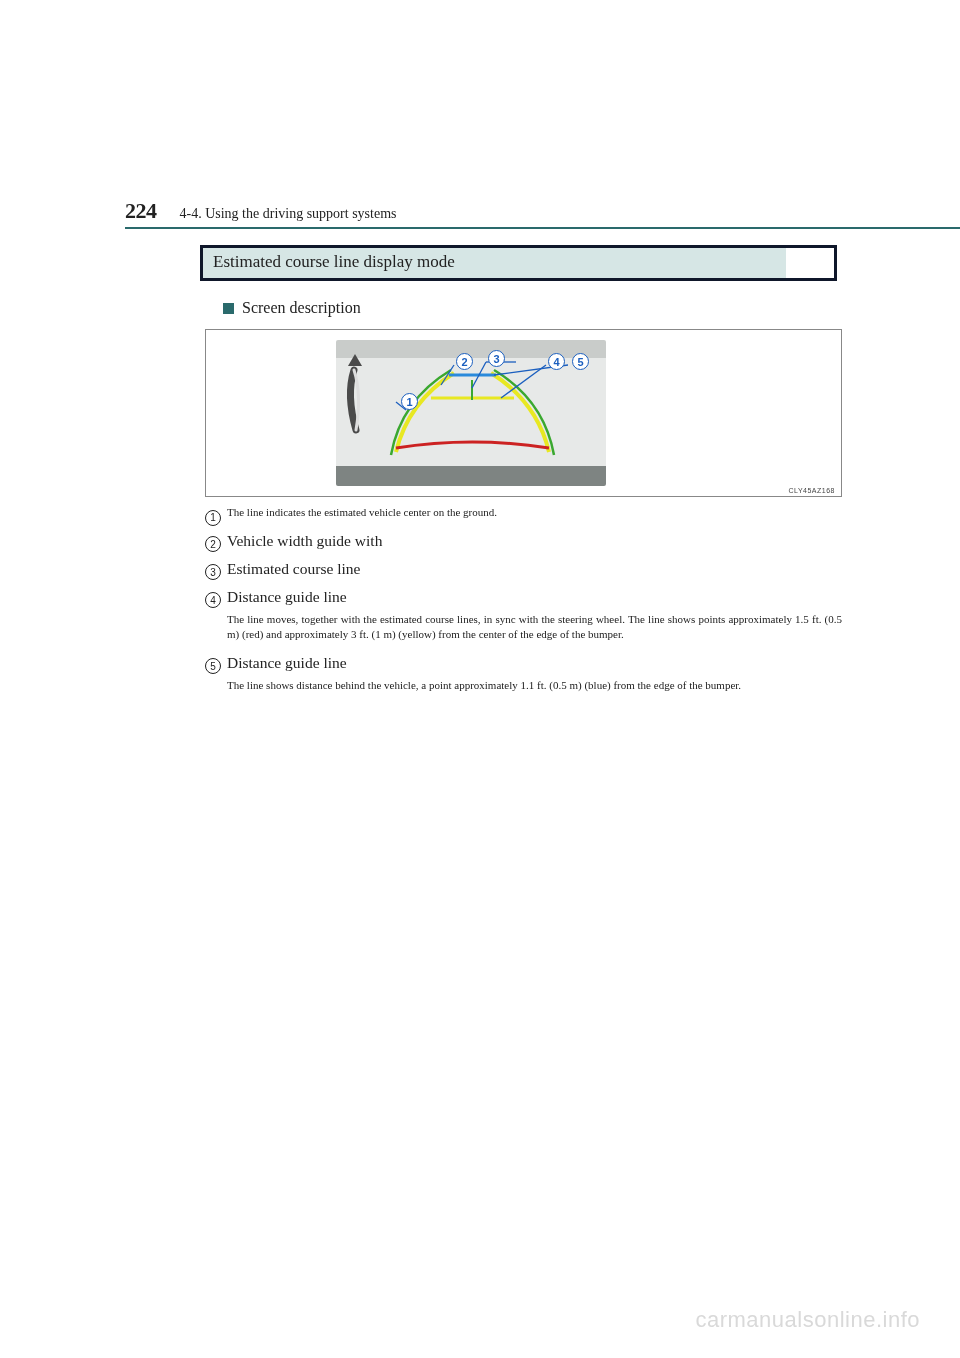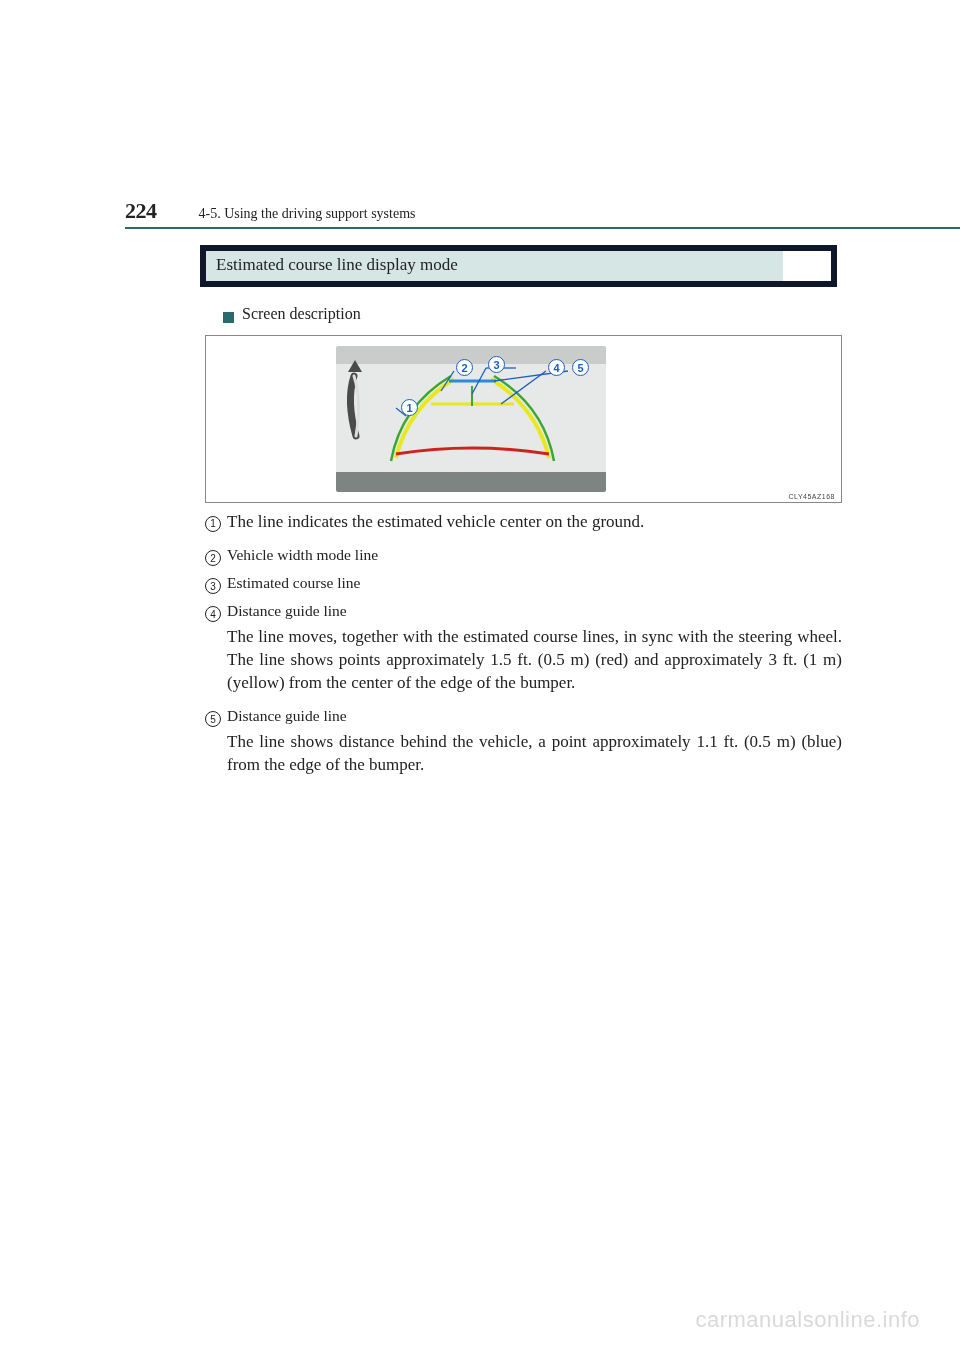--- a/index.html
+++ b/index.html
@@ -1,54 +1,54 @@
 <!DOCTYPE html>
 <html><head>
   <meta charset="utf-8">
   <style>
     * { box-sizing: border-box; margin: 0; padding: 0; }
     html, body { width: 960px; height: 1358px; background: #fff; font-family: Georgia, 'Times New Roman', serif; color: #222; }
     .page { position: relative; width: 960px; height: 1358px; padding-top: 195px; }
     .hdr { position: absolute; top: 198px; left: 125px; right: 100px; display: flex; align-items: baseline; }
-    .pgnum { font-weight: bold; font-size: 22px; letter-spacing: -0.5px; margin-right: 42px; }
+    .pgnum { font-weight: bold; font-size: 22px; letter-spacing: -0.5px; margin-right: 23px; }
     .section { font-size: 14px; }
     .divider-top { position: absolute; top: 227px; left: 125px; right: 0; border-top: 2px solid #2a6a6c; }
     .content { margin: 50px 118px 0 205px; }
-    .mode-title-bar { position: relative; left: -5px; border: 6px solid #0f172a; background: #fff; margin-bottom: 18px; }
+    .mode-title-bar { position: relative; left: -5px; border: 3px solid #0f172a; background: #fff; margin-bottom: 18px; }
     .mode-title-wrap { display: flex; }
     .mode-title-wrap .green { flex: 1; background: #d6e6e5; padding: 4px 10px 6px 10px; font-size: 17px; }
     .mode-title-wrap .white { width: 48px; background: #fff; }
-    .sub { display: flex; align-items: flex-end; margin: 0 0 12px 18px; font-size: 16px; }
+    .sub { display: flex; align-items: center; margin: 0 0 12px 18px; font-size: 16px; }
     .sub .sq { width: 11px; height: 11px; background: #2a6a6c; margin-right: 8px; }
     .figure-box { border: 1px solid #888; margin: 0 0 8px 0; height: 168px; position: relative; background: #fff; overflow: hidden; }
     .fig-inner { position: absolute; left: 130px; top: 10px; width: 270px; height: 146px; background: linear-gradient(to bottom, #c9ccca 0%, #c9ccca 12%, #e7e9e8 12%, #e7e9e8 86%, #7e8482 86%, #7e8482 100%); border-radius: 2px; }
     .fig-code { position: absolute; right: 6px; bottom: 2px; font-size: 7px; font-family: Arial, sans-serif; color: #444; letter-spacing: 0.5px; }
     .callout { position: absolute; width: 17px; height: 17px; border: 1.5px solid #1b5fbf; border-radius: 50%; background: #fff; color: #1b5fbf; font-size: 11px; font-family: Arial, sans-serif; display: flex; align-items: center; justify-content: center; font-weight: bold; }
     .c1 { left: 195px; top: 63px; }
     .c2 { left: 250px; top: 23px; }
     .c3 { left: 282px; top: 20px; }
     .c4 { left: 342px; top: 23px; }
     .c5 { left: 366px; top: 23px; }
     .item { display: flex; margin-bottom: 4px; }
     .item .num { flex: 0 0 22px; margin-top: 2px; }
     .circ { width: 16px; height: 16px; border: 1px solid #222; border-radius: 50%; font-size: 10px; display: inline-flex; align-items: center; justify-content: center; font-family: Arial, sans-serif; }
     .item .body { flex: 1; }
     .item .ttl { font-size: 15.5px; margin-bottom: 6px; }
-    .item .desc { font-size: 17px; line-height: 1.35; color: #222; margin-bottom: 8px; text-align: justify; }
+    .item .desc { font-size: 11px; line-height: 1.35; color: #222; margin-bottom: 8px; text-align: justify; }
     .watermark { position: absolute; bottom: 25px; right: 40px; font-family: Arial, sans-serif; font-size: 22px; color: #d9d9d9; letter-spacing: 0.5px; }
     svg.guides { position: absolute; left: 0; top: 0; }
   </style>
 </head>
 <body>
 
 <div class="page">
 
   <div class="hdr">
     <span class="pgnum">224</span>
-    <span class="section">4-5. Using the driving support systems</span>
+    <span class="section">4-4. Using the driving support systems</span>
   </div>
   <div class="divider-top"></div>
 
   <div class="content">
 
     <div class="mode-title-bar">
       <div class="mode-title-wrap">
         <div class="green">Estimated course line display mode</div>
         <div class="white"></div>
       </div>
@@ -100,21 +100,21 @@
     <div class="item">
       <div class="num"><span class="circ">1</span></div>
       <div class="body">
         <div class="desc">The line indicates the estimated vehicle center on the ground.</div>
       </div>
     </div>
 
     <div class="item">
       <div class="num"><span class="circ">2</span></div>
       <div class="body">
-        <div class="ttl">Vehicle width mode line</div>
+        <div class="ttl">Vehicle width guide with</div>
       </div>
     </div>
 
     <div class="item">
       <div class="num"><span class="circ">3</span></div>
       <div class="body">
         <div class="ttl">Estimated course line</div>
       </div>
     </div>
 

